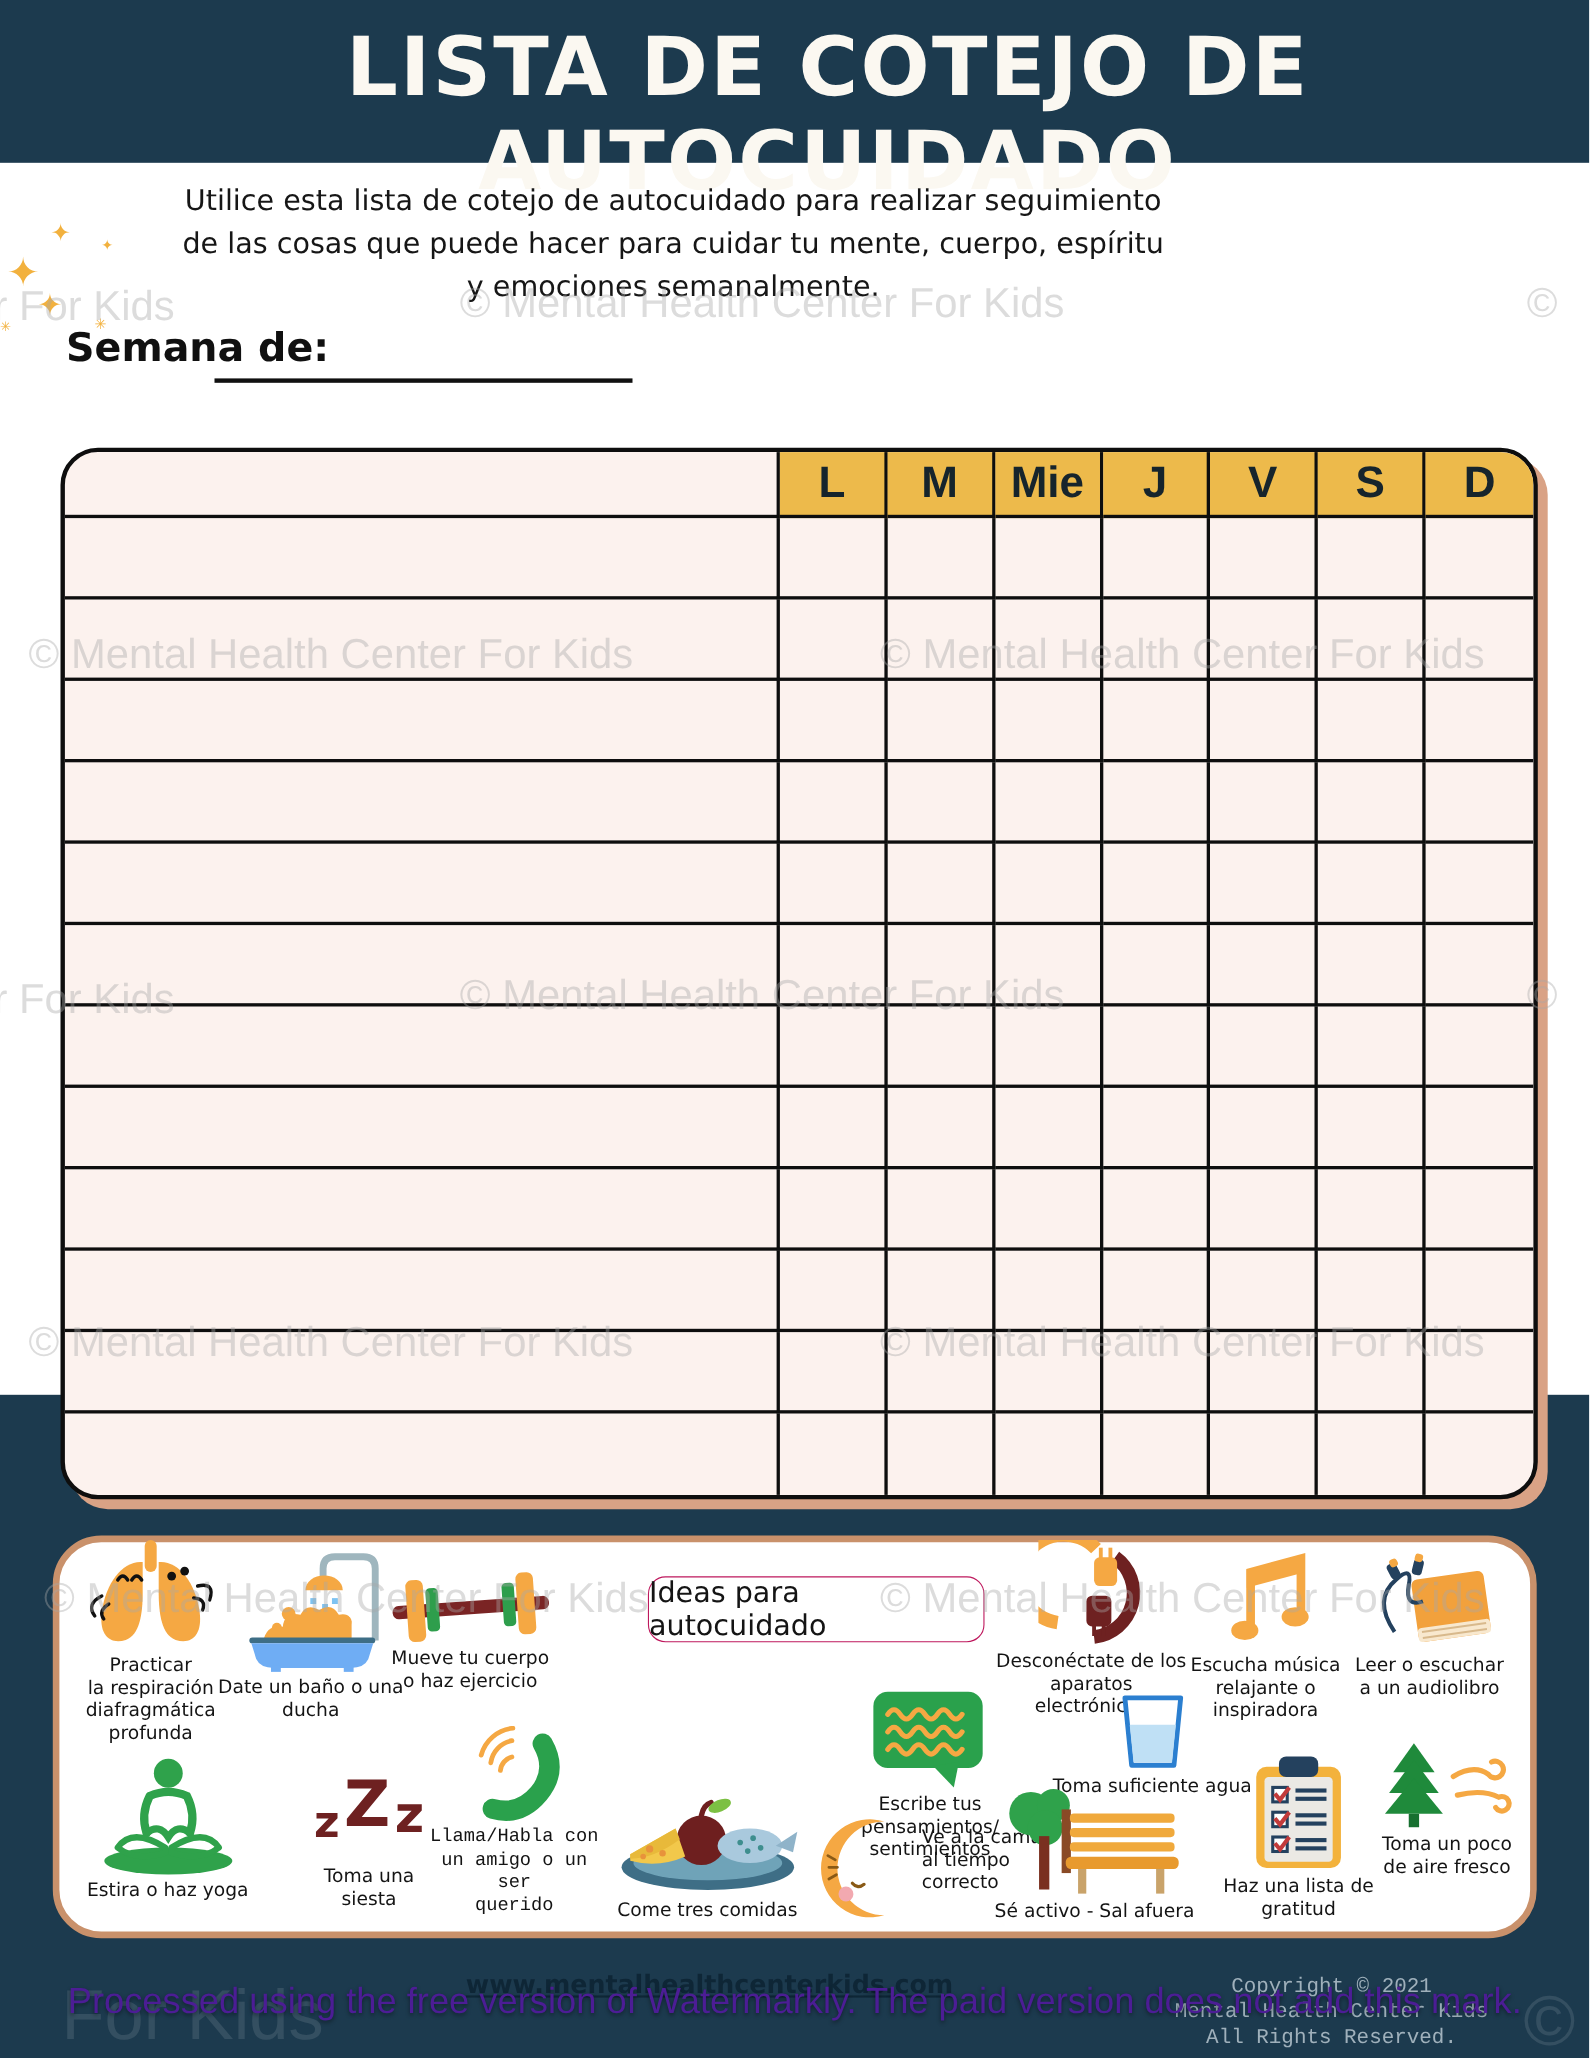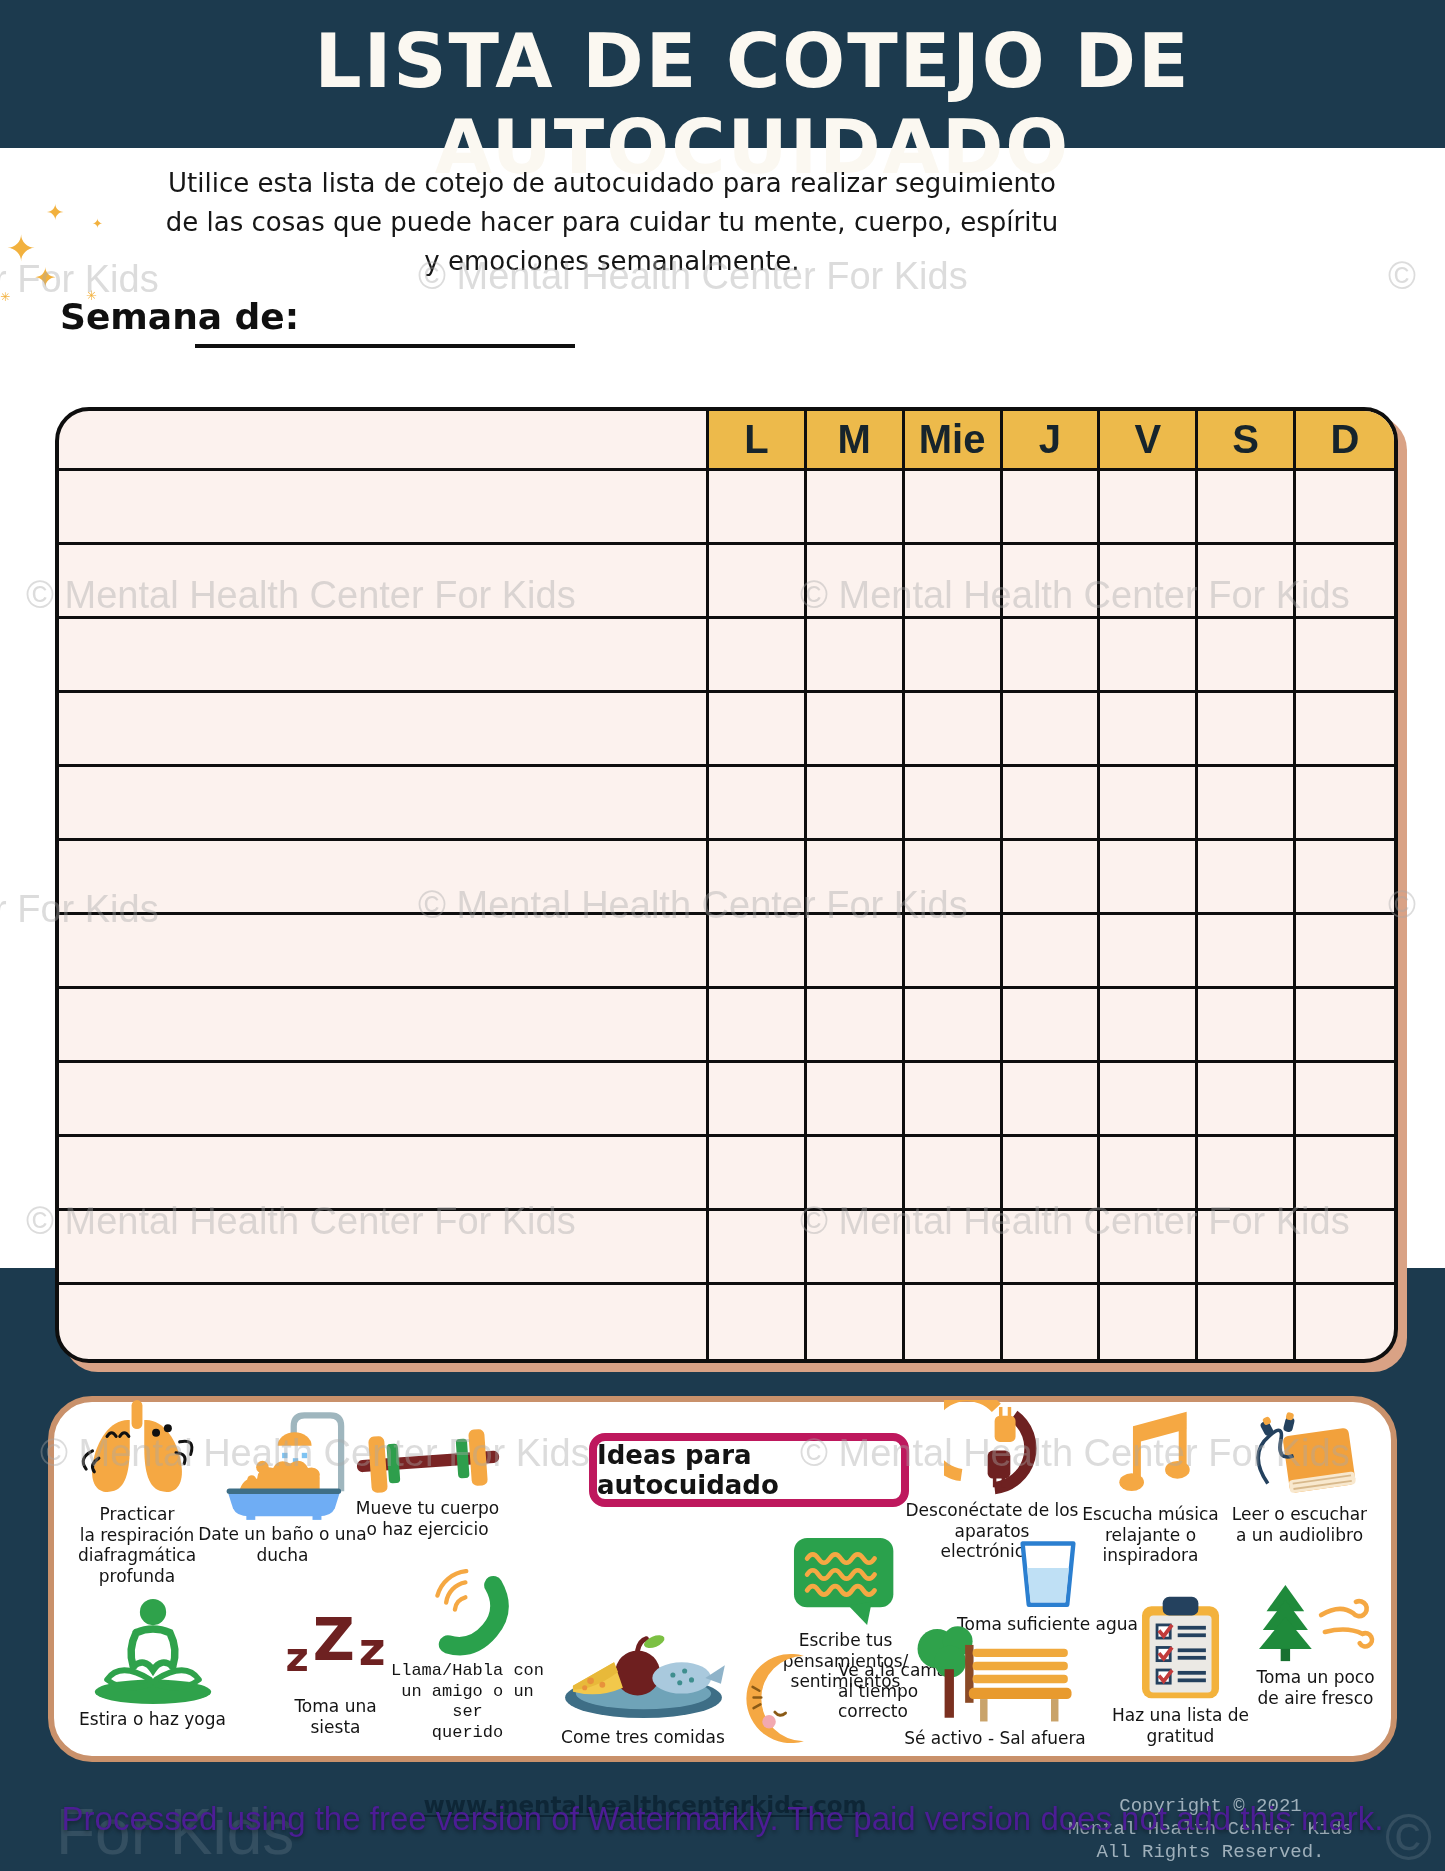--- a/index.html
+++ b/index.html
@@ -27,23 +27,23 @@
   .cell.last{border-bottom:none;}
   .cell.hd.day{background:#EDBA4B;display:flex;align-items:center;justify-content:center;
         font-size:40px;font-weight:bold;color:#16242C;font-family:"Liberation Sans",sans-serif;}
   
   .ideas-panel{position:absolute;left:48px;top:1396px;width:1337px;height:354px;background:#ffffff;
         border:6px solid #C9916B;border-radius:44px;z-index:6;}
   .idea{position:absolute;text-align:center;z-index:8;}
   .idea .lbl{margin-top:4px;font-size:17px;line-height:1.22;white-space:pre-line;color:#141414;}
   .idea svg{display:block;margin:0 auto;}
   .ideas-title{position:absolute;left:589px;top:1433px;width:304px;height:58px;z-index:8;
-        border:8px solid #be185d;border-radius:16px;background:#fff;
+        border:1px solid #be185d;border-radius:16px;background:#fff;
         display:flex;align-items:center;justify-content:center;
-        font-size:26px;font-weight:bold;color:#141414;}
+        font-size:26px;font-weight:normal;color:#141414;}
   .zzz{height:84px;display:flex;align-items:flex-start;justify-content:center;gap:4px;
         color:#6E2121;font-weight:bold;font-family:"DejaVu Sans",sans-serif;}
   .zzz .z1{font-size:40px;transform:translateY(26px);}
   .zzz .z2{font-size:58px;transform:translateY(-2px);}
   .zzz .z3{font-size:46px;transform:translateY(14px);}
   
   .wm{position:absolute;white-space:nowrap;font-family:"Liberation Sans",sans-serif;
       font-size:38px;color:rgba(168,168,168,0.40);z-index:30;pointer-events:none;}
   .wm.on-navy{color:rgba(255,255,255,0.11);font-size:64px;}
   

